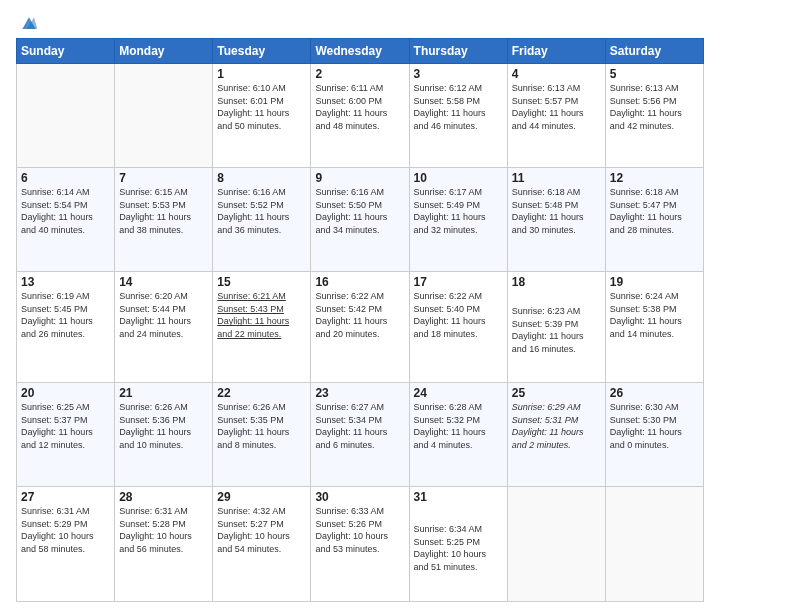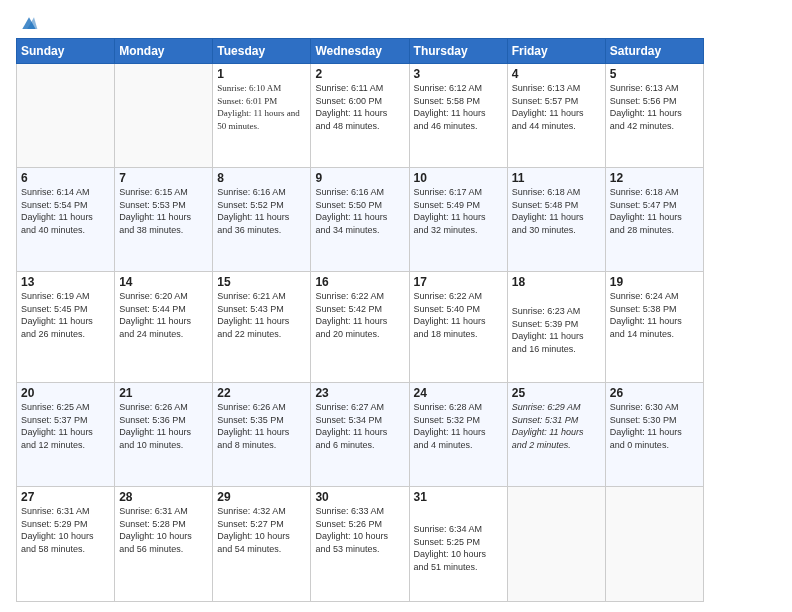--- a/index.html
+++ b/index.html
@@ -136,21 +136,21 @@
           <th>Friday</th>
           <th>Saturday</th>
         </tr>
     </thead>
     <tbody id="calendar-body">
     <tr>
           <td class="empty-cell"></td>
           <td class="empty-cell"></td>
           <td>
             <div class="day-number">1</div>
-            <div class="day-info" style="white-space: pre-line; font-family: Liberation Serif, serif;">Sunrise: 6:10 AM
+            <div class="day-info" style="white-space: pre-line;">Sunrise: 6:10 AM
 Sunset: 6:01 PM
 Daylight: 11 hours and 50 minutes.</div>
           </td>
           <td>
             <div class="day-number">2</div>
             <div class="day-info" style="white-space: pre-line;">Sunrise: 6:11 AM
 Sunset: 6:00 PM
 Daylight: 11 hours and 48 minutes.</div>
           </td>
           <td>
@@ -224,21 +224,21 @@
 Daylight: 11 hours and 26 minutes.</div>
           </td>
           <td>
             <div class="day-number">14</div>
             <div class="day-info" style="white-space: pre-line;">Sunrise: 6:20 AM
 Sunset: 5:44 PM
 Daylight: 11 hours and 24 minutes.</div>
           </td>
           <td>
             <div class="day-number">15</div>
-            <div class="day-info" style="white-space: pre-line;">Sunrise: 6:21 AM
+            <div class="day-info" style="white-space: pre-line; text-decoration: underline;">Sunrise: 6:21 AM
 Sunset: 5:43 PM
 Daylight: 11 hours and 22 minutes.</div>
           </td>
           <td>
             <div class="day-number">16</div>
             <div class="day-info" style="white-space: pre-line;">Sunrise: 6:22 AM
 Sunset: 5:42 PM
 Daylight: 11 hours and 20 minutes.</div>
           </td>
           <td>

